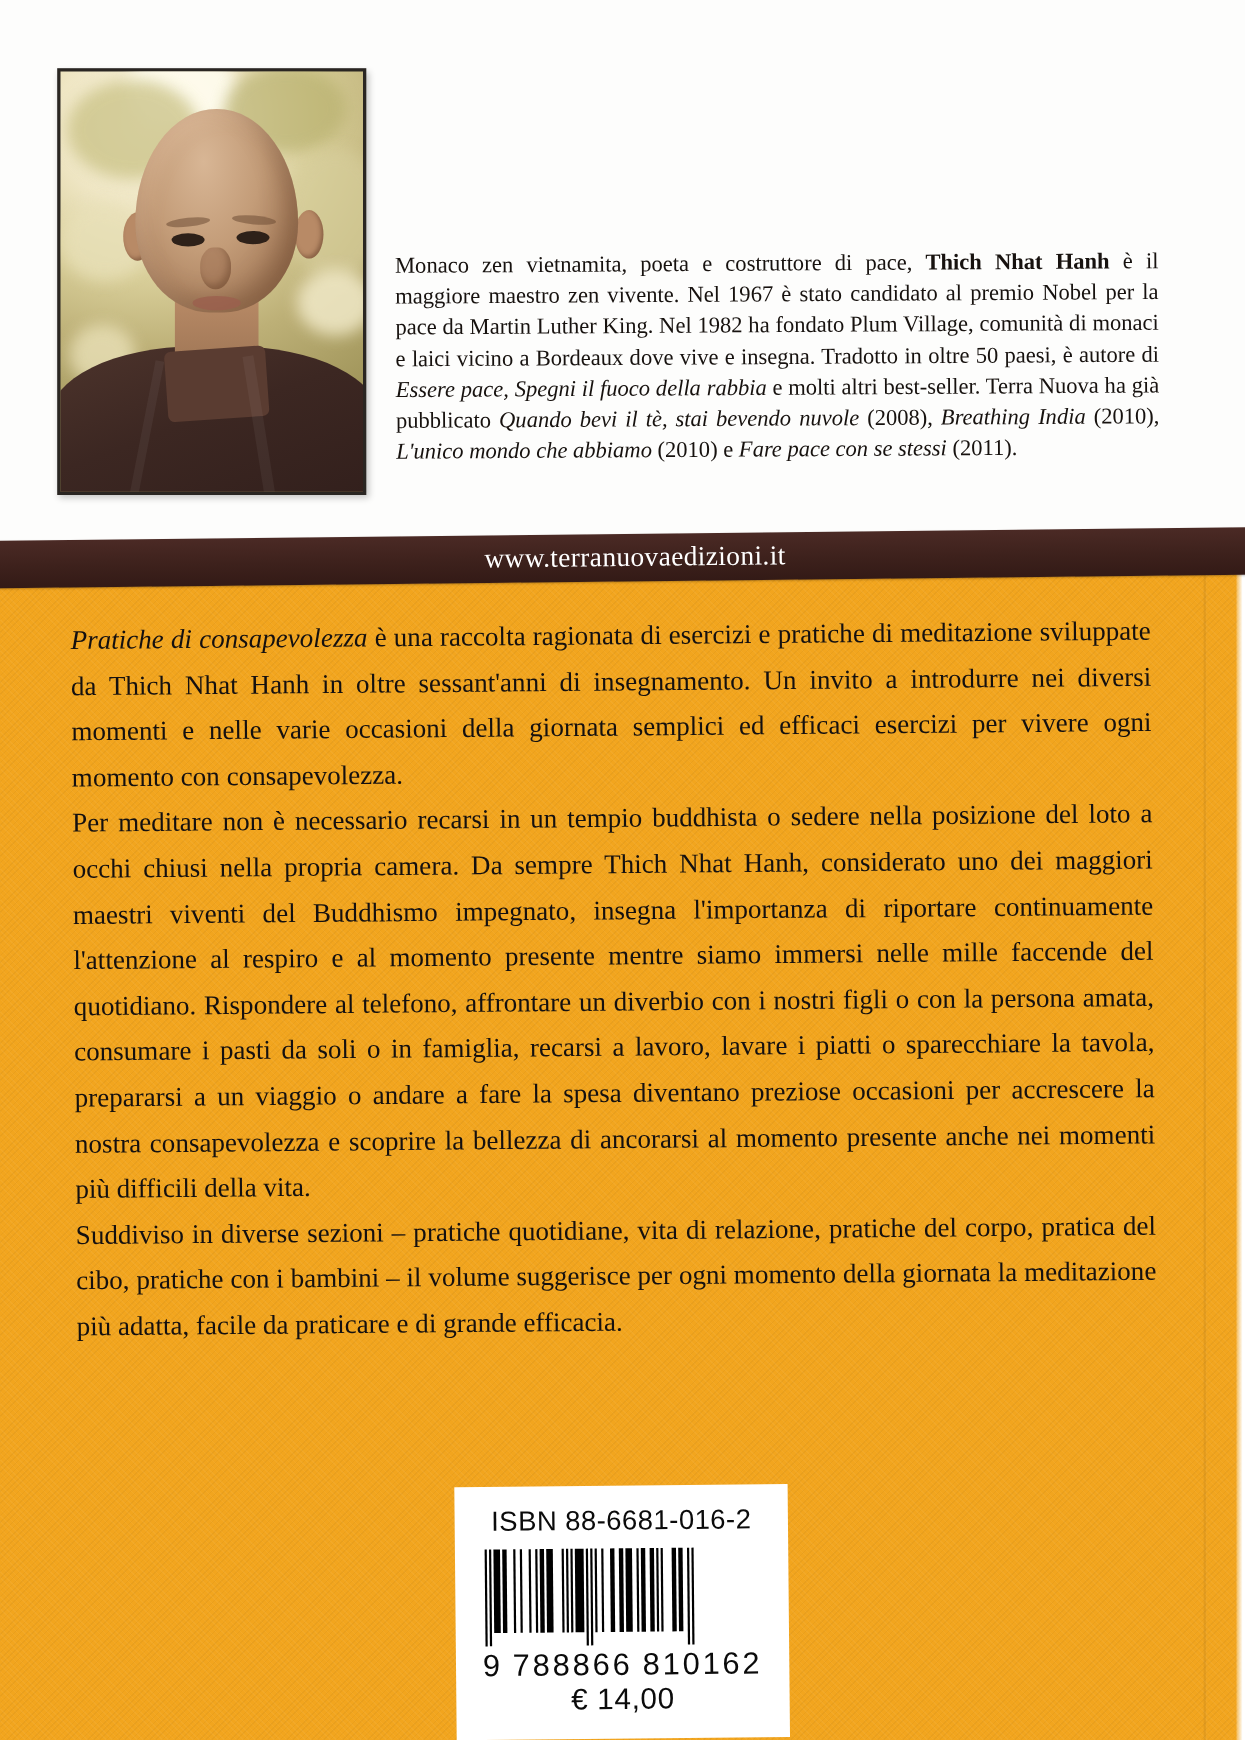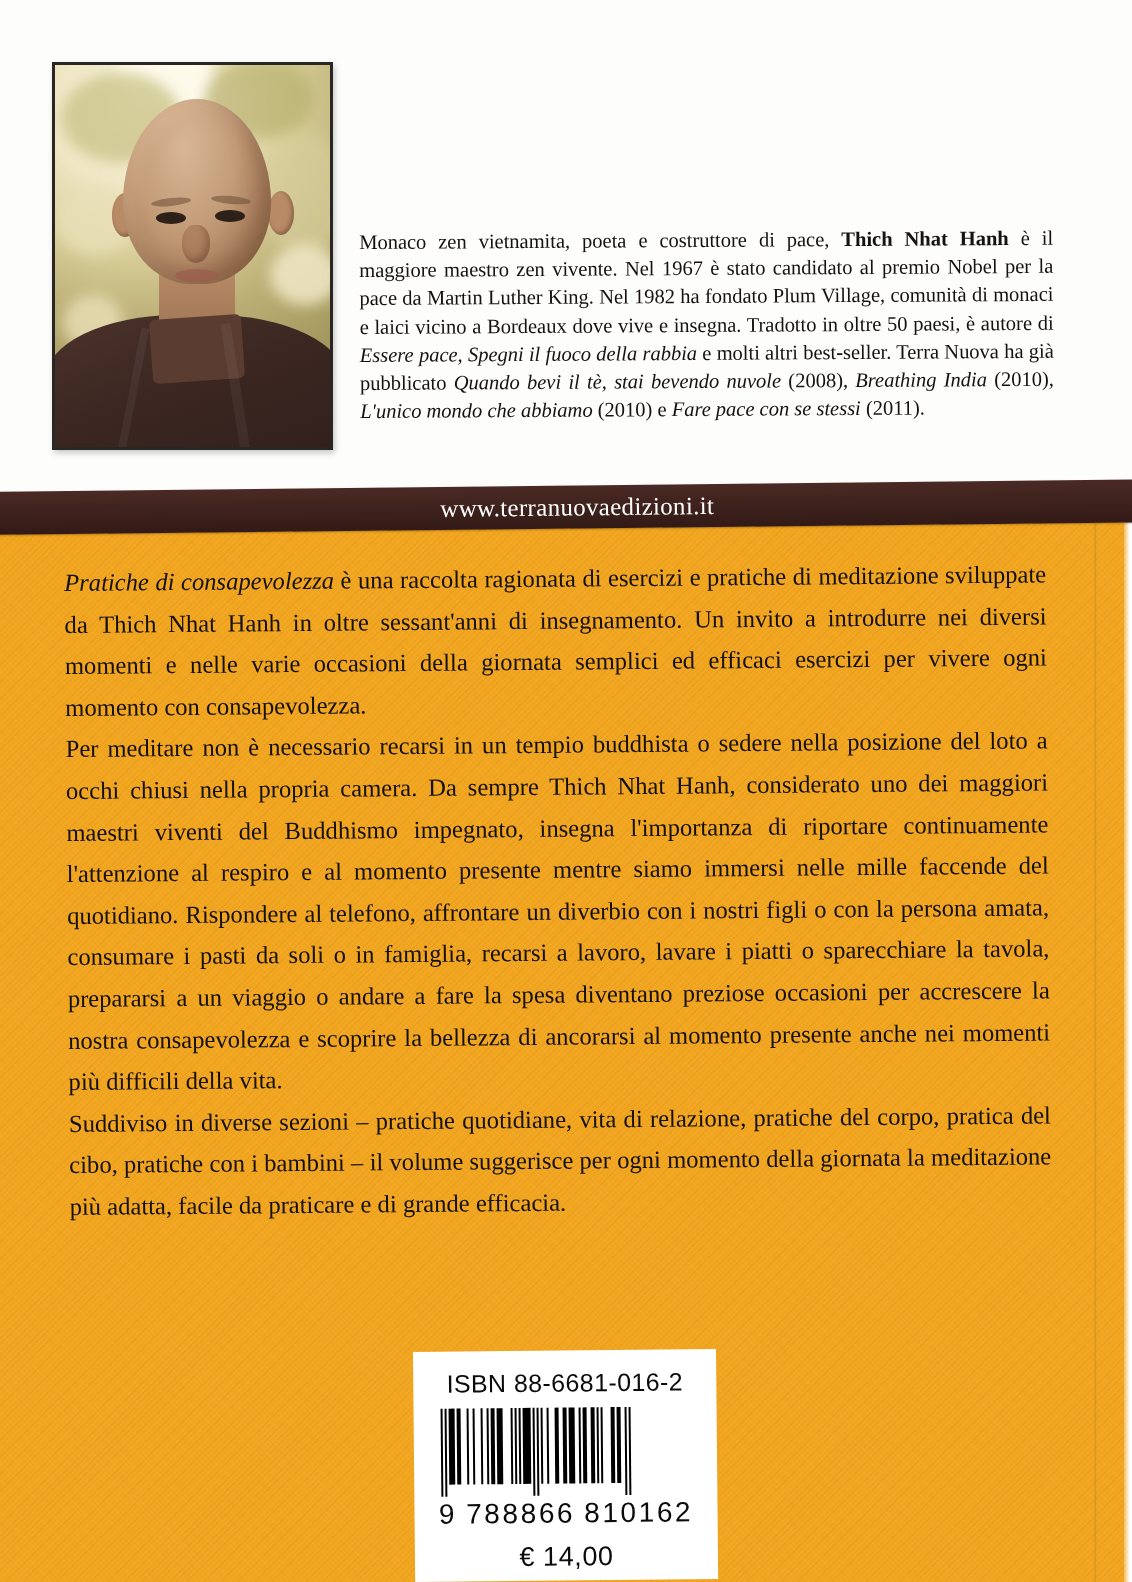--- a/index.html
+++ b/index.html
@@ -292,21 +292,20 @@
   .barcode-digits {
     margin-top: 2px;
     font-family: "Liberation Sans", sans-serif;
     font-size: 28px;
     letter-spacing: 2.6px;
     color: #0b0b0b;
     display: flex;
     gap: 9px;
   }
   .price {
-    margin-top: 12px;
     font-family: "Liberation Sans", sans-serif;
     font-size: 27px;
     color: #0b0b0b;
     letter-spacing: .6px;
   }
 </style>
 </head>
 <body>
 
 <div id="page">

